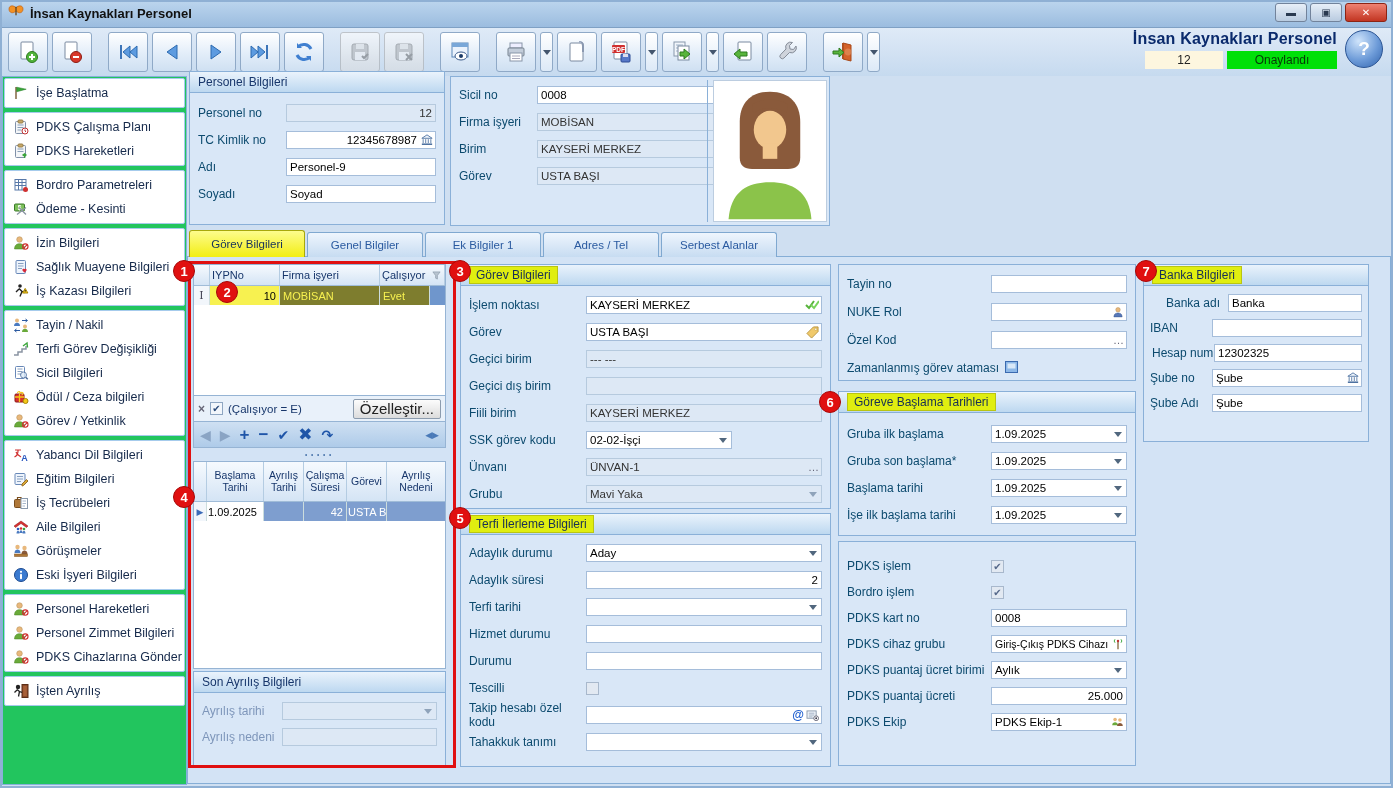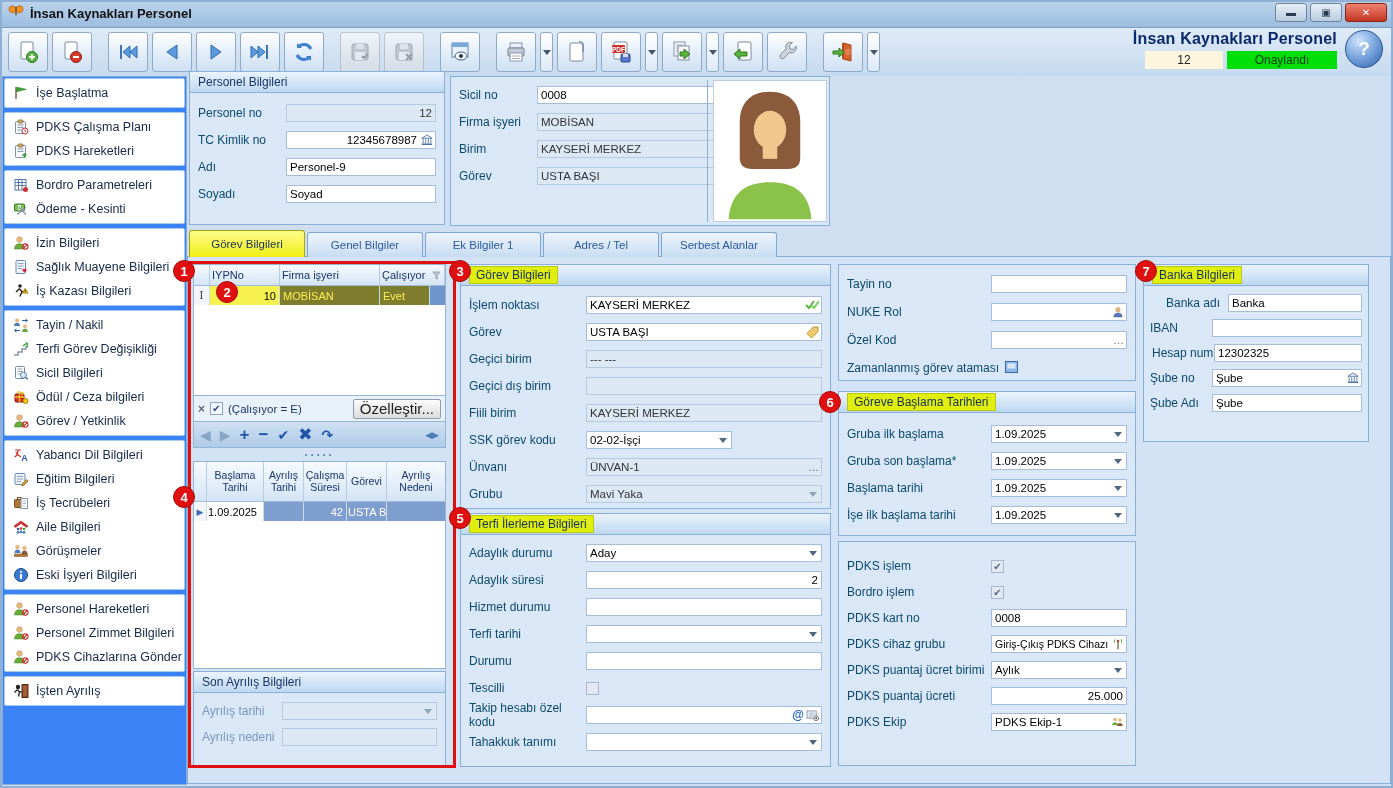--- a/index.html
+++ b/index.html
@@ -21,21 +21,21 @@
 .darr i{border:4px solid transparent;border-top:5px solid #44566e;margin-top:4px}
 .tgap{width:12px;flex:none}
 .tb-right{position:absolute;right:10px;top:2px;display:flex;align-items:flex-start;gap:8px}
 .apptitle{text-align:right}
 .apptitle .t{font-size:16px;font-weight:bold;color:#0a2a6c;letter-spacing:.2px}
 .stateboxes{display:flex;margin-top:3px;justify-content:flex-end}
 .recno{width:78px;height:18px;background:#fdf6df;text-align:center;font-size:12px;color:#222;line-height:18px}
 .statusb{width:110px;height:18px;background:#00e008;text-align:center;font-size:12px;color:#073807;line-height:18px;margin-left:4px}
 .helpbtn{width:38px;height:38px;border-radius:50%;background:radial-gradient(circle at 35% 28%,#cfe4fb,#6d9bd8 55%,#2f62ad);border:1px solid #2a5494;color:#fff;font-size:19px;font-weight:bold;display:flex;align-items:center;justify-content:center}
 
-.sidebar{position:absolute;left:2px;top:76px;width:185px;height:709px;background:#3b82f6;border:1px solid #86b0da;padding:1px;overflow:hidden}
+.sidebar{position:absolute;left:2px;top:76px;width:185px;height:709px;background:#22c55e;border:1px solid #86b0da;padding:1px;overflow:hidden}
 .sgroup{border:1px solid #a6cbec;border-radius:2px;margin-bottom:4px;background:#fff;padding:2px 0}
 .sitem{display:flex;align-items:center;gap:7px;height:24px;padding:0 4px 0 7px;color:#15294a;font-size:12.5px;white-space:nowrap}
 .sitem .si{width:17px;height:17px;flex:none;display:flex;align-items:center;justify-content:center}
 .sitem .si svg{width:16px;height:16px}
 
 .panel{position:absolute;background:#d9e7f7;border:1px solid #8ab0d8}
 .phead{height:21px;background:linear-gradient(#eaf3fc,#bdd8f0);border-bottom:1px solid #8ab0d8;display:flex;align-items:center;padding-left:8px;color:#17366b;font-size:12px}
 .phead .hl{background:#e0ee10;border:1px solid #b9c513;padding:0 6px;line-height:16px;color:#173055}
 .frow{display:flex;align-items:center;height:18px;margin:9px 8px 0 8px}
 .lb{font-size:12px;color:#0c4a6e;flex:none}
@@ -773,29 +773,29 @@
           <input class="inp pr" readonly="" value="Aday" style="">
         </div>
       </div>
     <div class="frow">
         <div class="lb">Adaylık süresi</div>
         <div class="fw">
           <input class="inp right" readonly="" value="2" style="">
         </div>
       </div>
     <div class="frow">
-        <div class="lb">Hizmet durumu</div>
-        <div class="fw">
-          <input class="inp" readonly="" value="" style="">
-        </div>
-      </div>
-    <div class="frow">
         <div class="lb">Terfi tarihi</div>
         <div class="fw combo">
           <input class="inp pr" readonly="" value="" style="">
+        </div>
+      </div>
+    <div class="frow">
+        <div class="lb">Hizmet durumu</div>
+        <div class="fw">
+          <input class="inp" readonly="" value="" style="">
         </div>
       </div>
     <div class="frow">
         <div class="lb">Durumu</div>
         <div class="fw">
           <input class="inp" readonly="" value="" style="">
         </div>
       </div>
     <div class="frow">
         <div class="lb">Tescilli</div>

